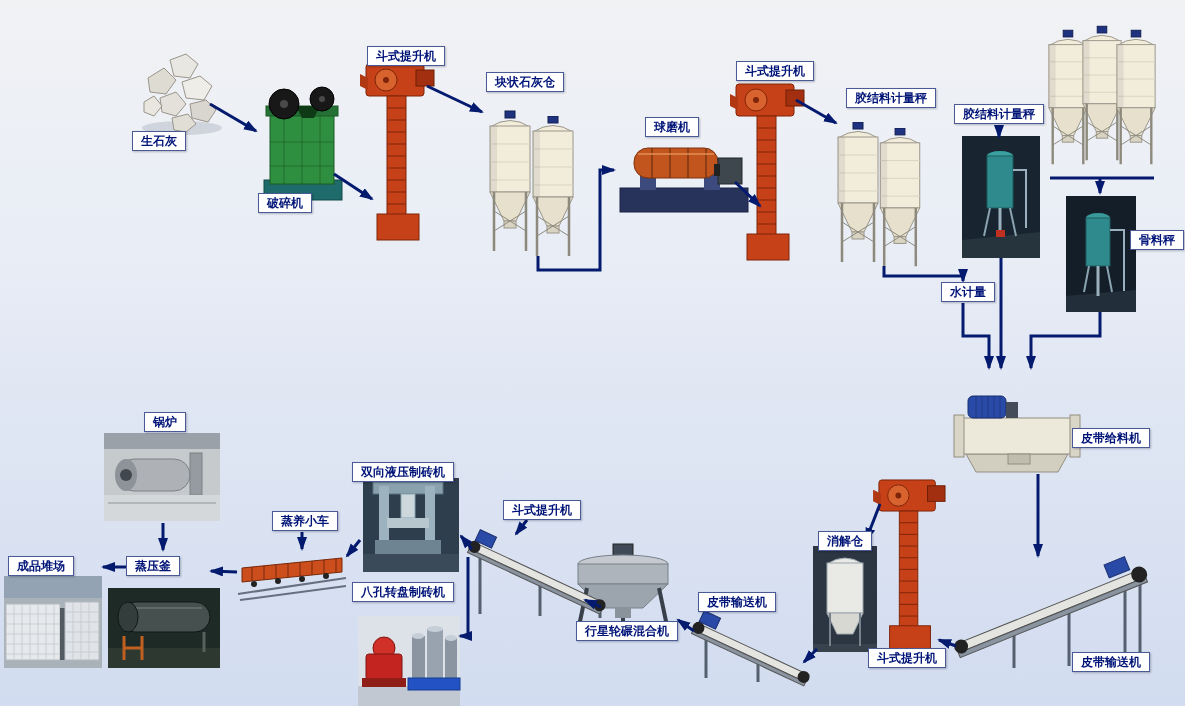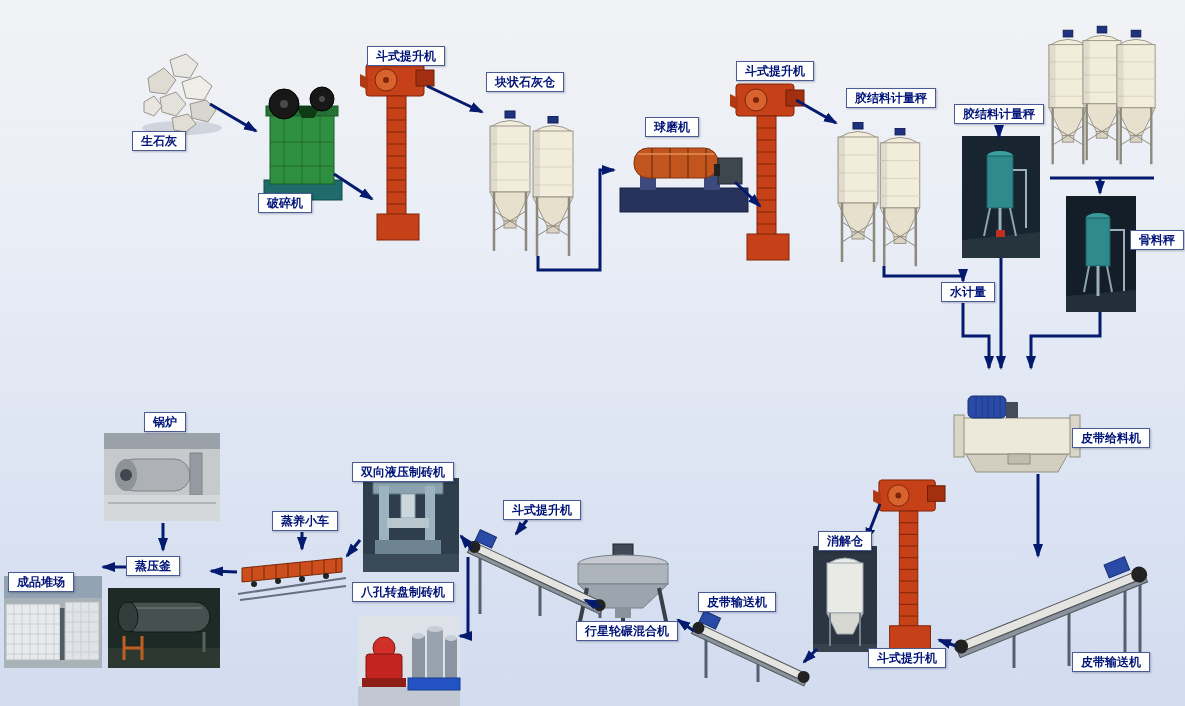--- a/index.html
+++ b/index.html
@@ -300,16 +300,16 @@
   <div class="lbl" style="left:1072px;top:652px">皮带输送机</div>
   <div class="lbl" style="left:868px;top:648px">斗式提升机</div>
   <div class="lbl" style="left:818px;top:531px">消解仓</div>
   <div class="lbl" style="left:698px;top:592px">皮带输送机</div>
   <div class="lbl" style="left:576px;top:621px">行星轮碾混合机</div>
   <div class="lbl" style="left:503px;top:500px">斗式提升机</div>
   <div class="lbl" style="left:352px;top:462px">双向液压制砖机</div>
   <div class="lbl" style="left:352px;top:582px">八孔转盘制砖机</div>
   <div class="lbl" style="left:272px;top:511px">蒸养小车</div>
   <div class="lbl" style="left:126px;top:556px">蒸压釜</div>
-  <div class="lbl" style="left:8px;top:572px">成品堆场</div>
+  <div class="lbl" style="left:8px;top:556px">成品堆场</div>
   <div class="lbl" style="left:144px;top:412px">锅炉</div>
 
 </div>
 
 </body></html>

